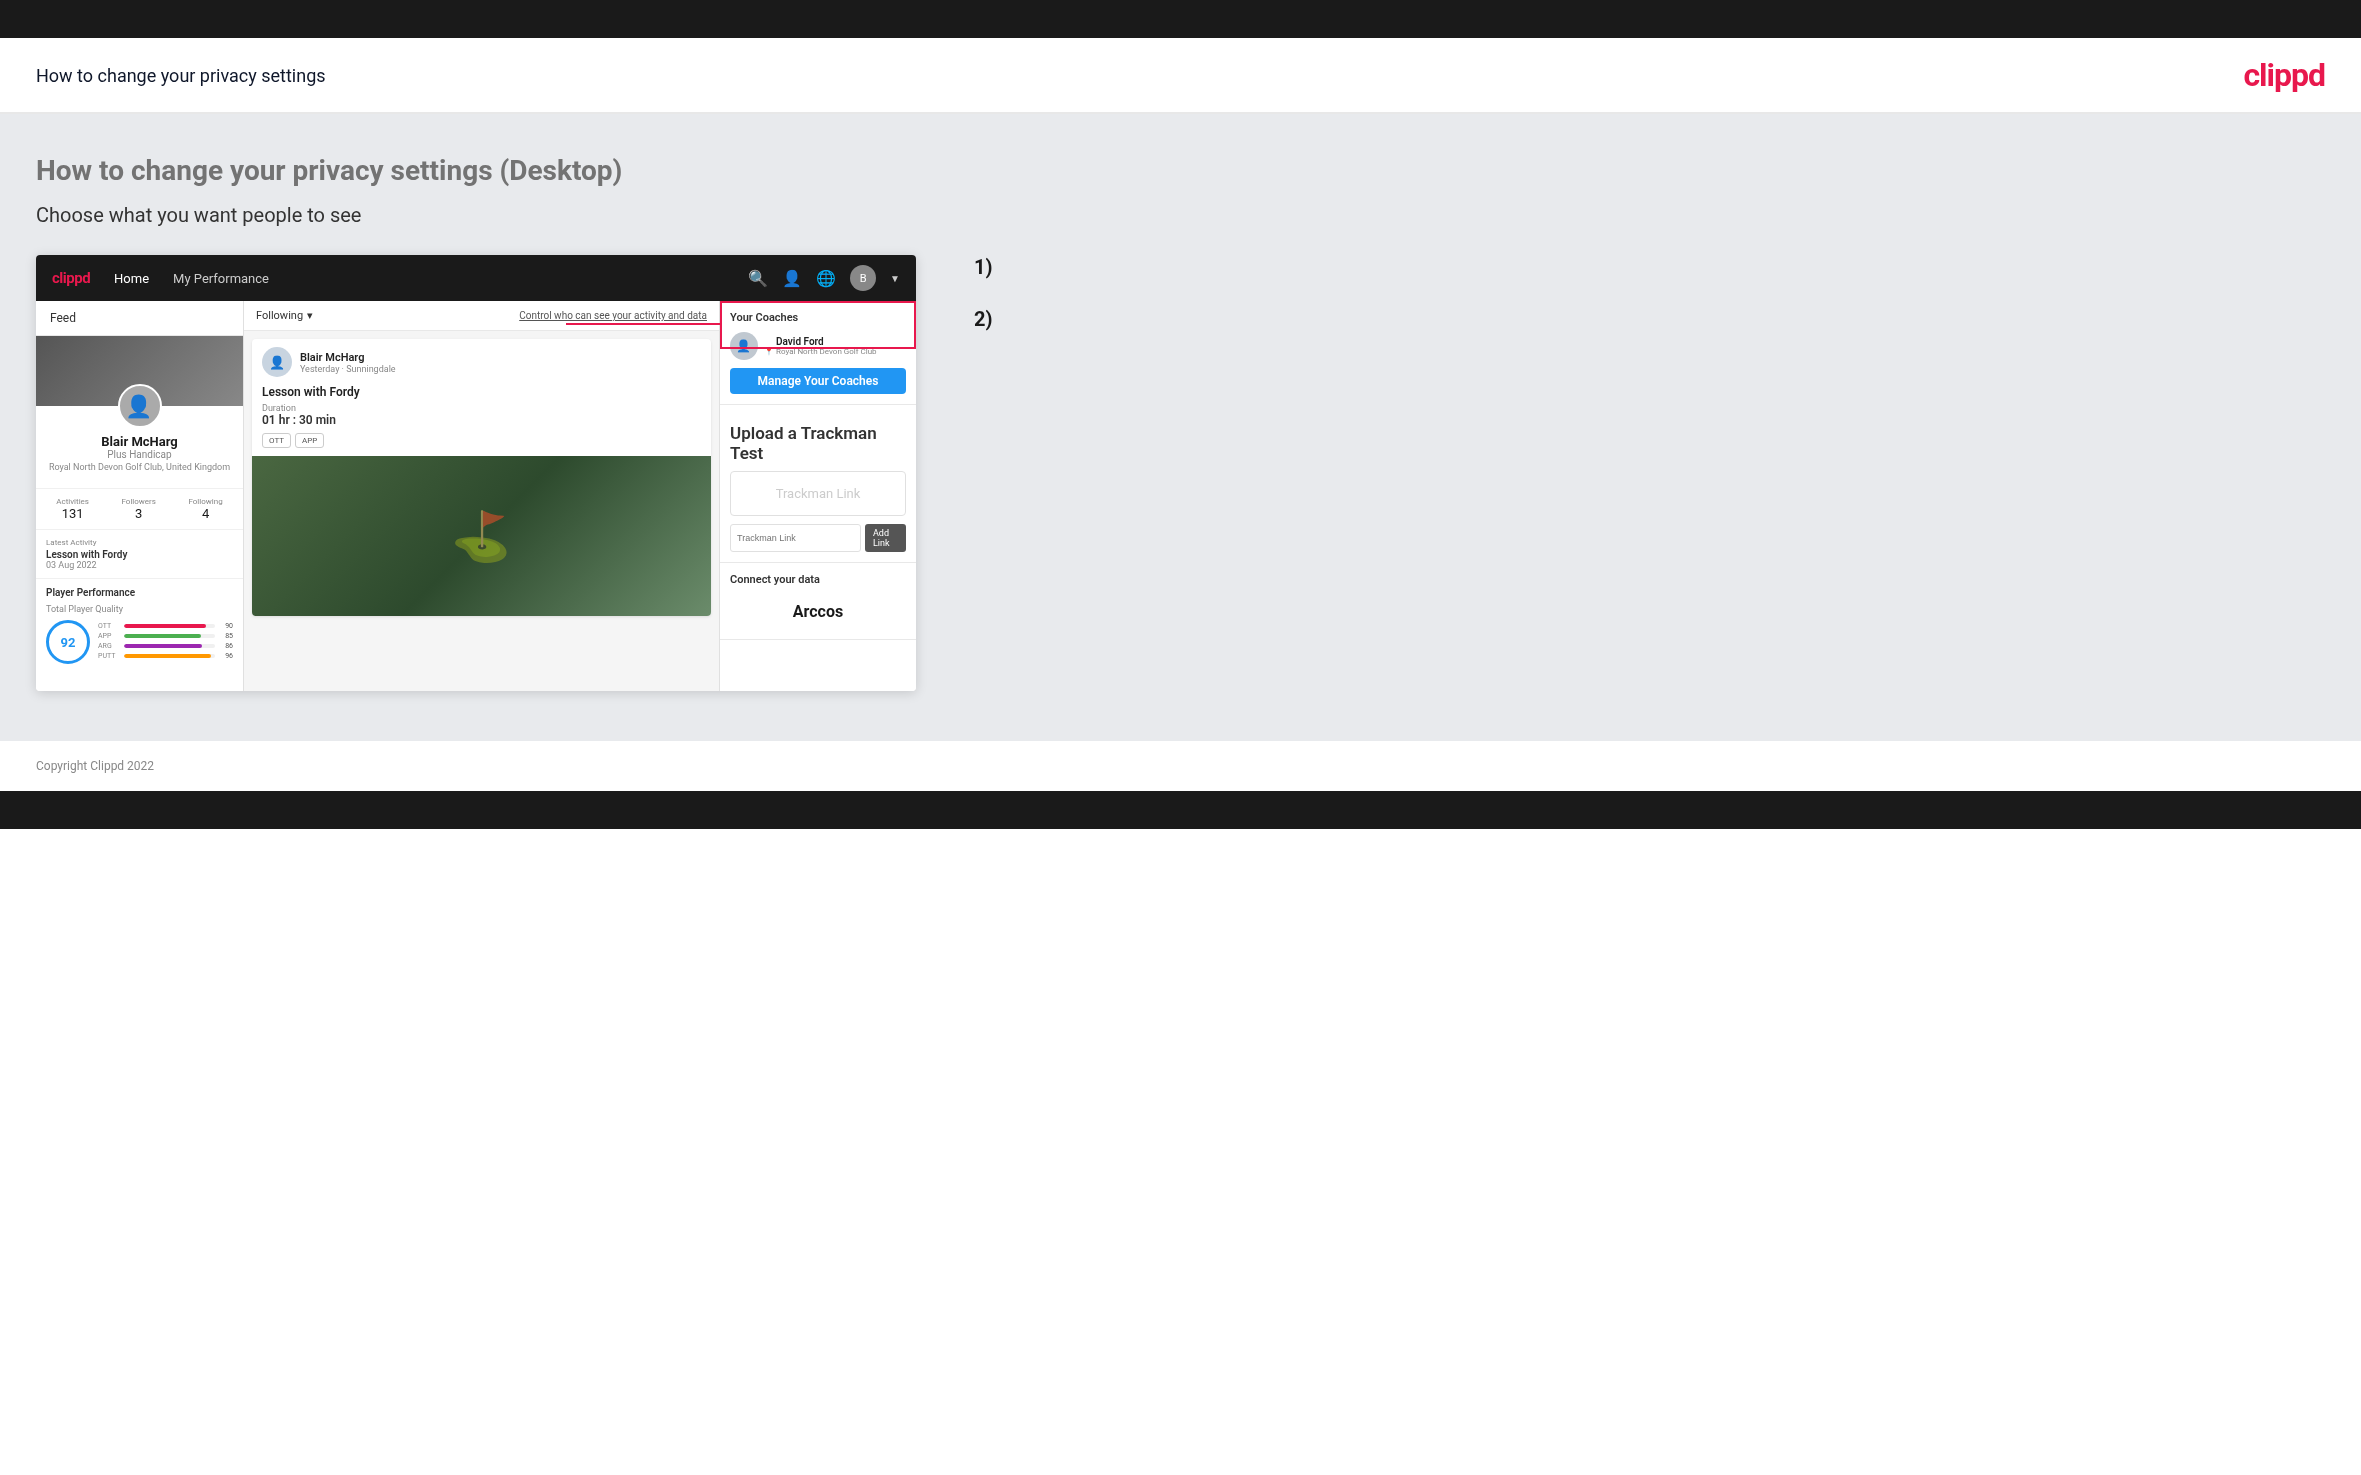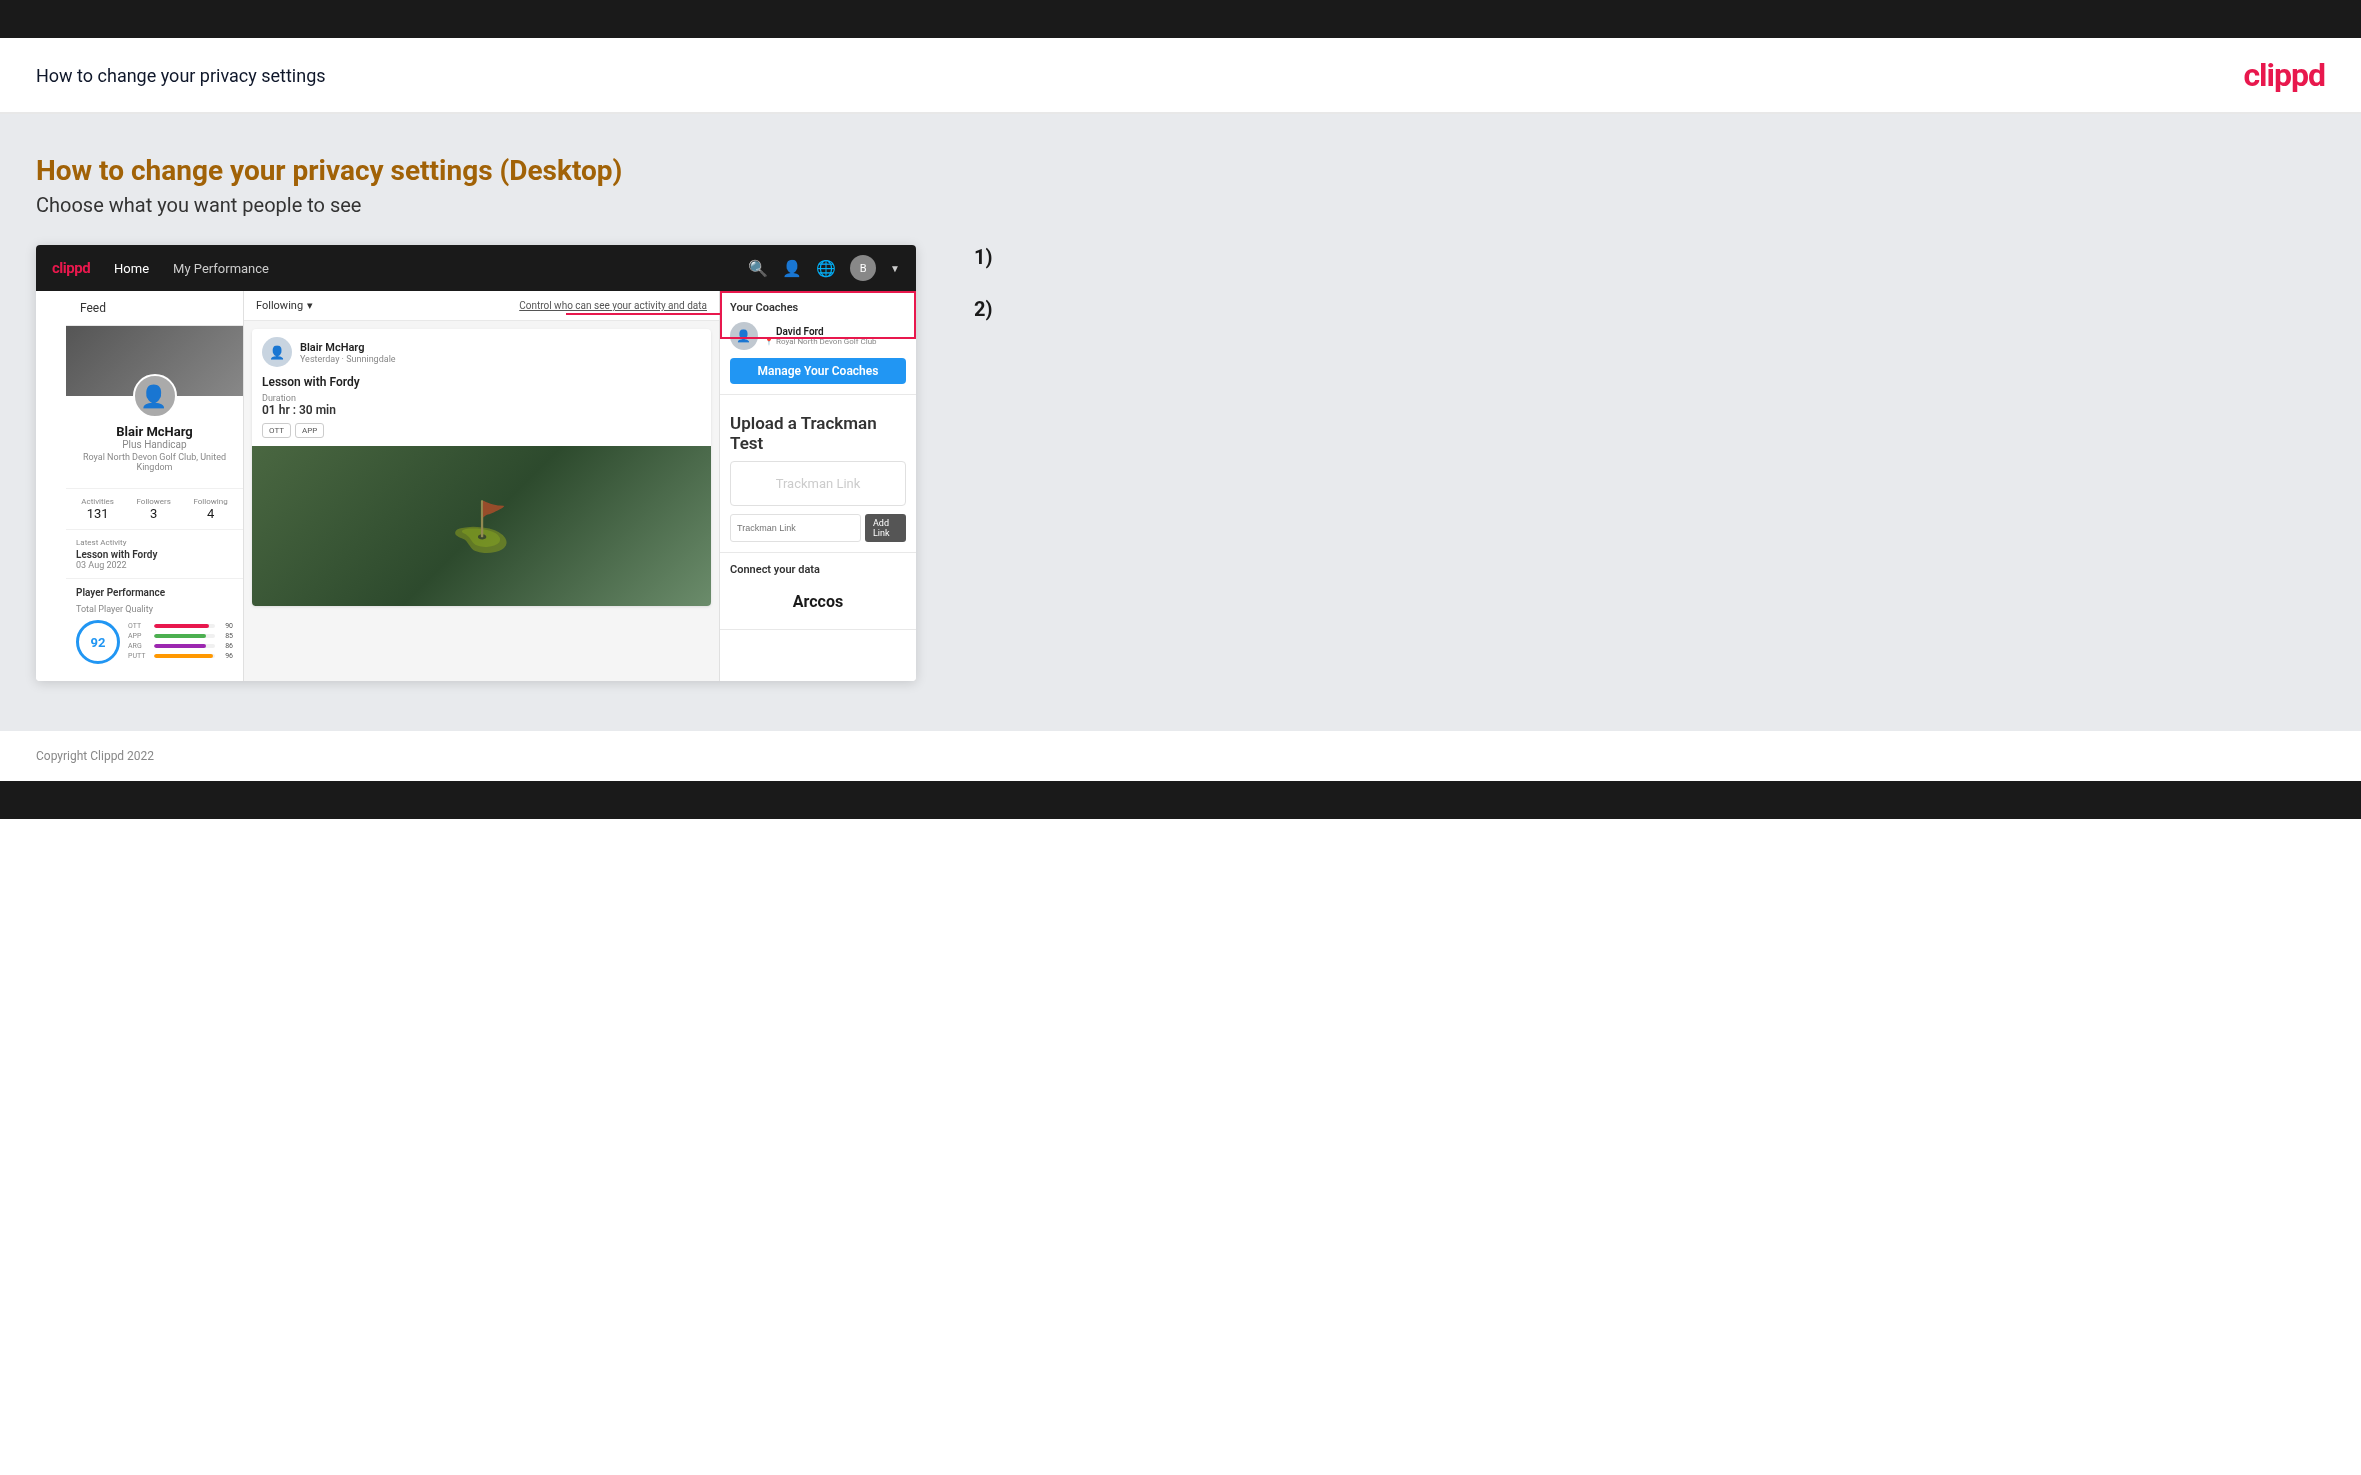--- a/index.html
+++ b/index.html
@@ -39,22 +39,22 @@
     
     .main-content {
       background: #e8eaed;
       margin: 0;
       padding: 40px 36px 50px 36px;
     }
 
     .page-heading {
       font-size: 28px;
       font-weight: 700;
-      color: #a16207;
-      margin-bottom: 6px;
+      color: #737373;
+      margin-bottom: 16px;
     }
     .page-subheading {
       font-size: 20px;
       color: #333;
       margin-bottom: 28px;
     }
 
     
     .app-screenshot {
       display: flex;
@@ -123,21 +123,20 @@
       overflow: hidden;
     }
 
     
     .app-sidebar {
       width: 208px;
       flex-shrink: 0;
       background: #fff;
       border-right: 1px solid #e0e0e0;
       overflow: hidden;
-      padding-left: 30px;
     }
     .feed-tab {
       padding: 10px 14px;
       font-size: 12px;
       color: #333;
       border-bottom: 1px solid #e8e8e8;
     }
 
     .profile-cover {
       height: 70px;

